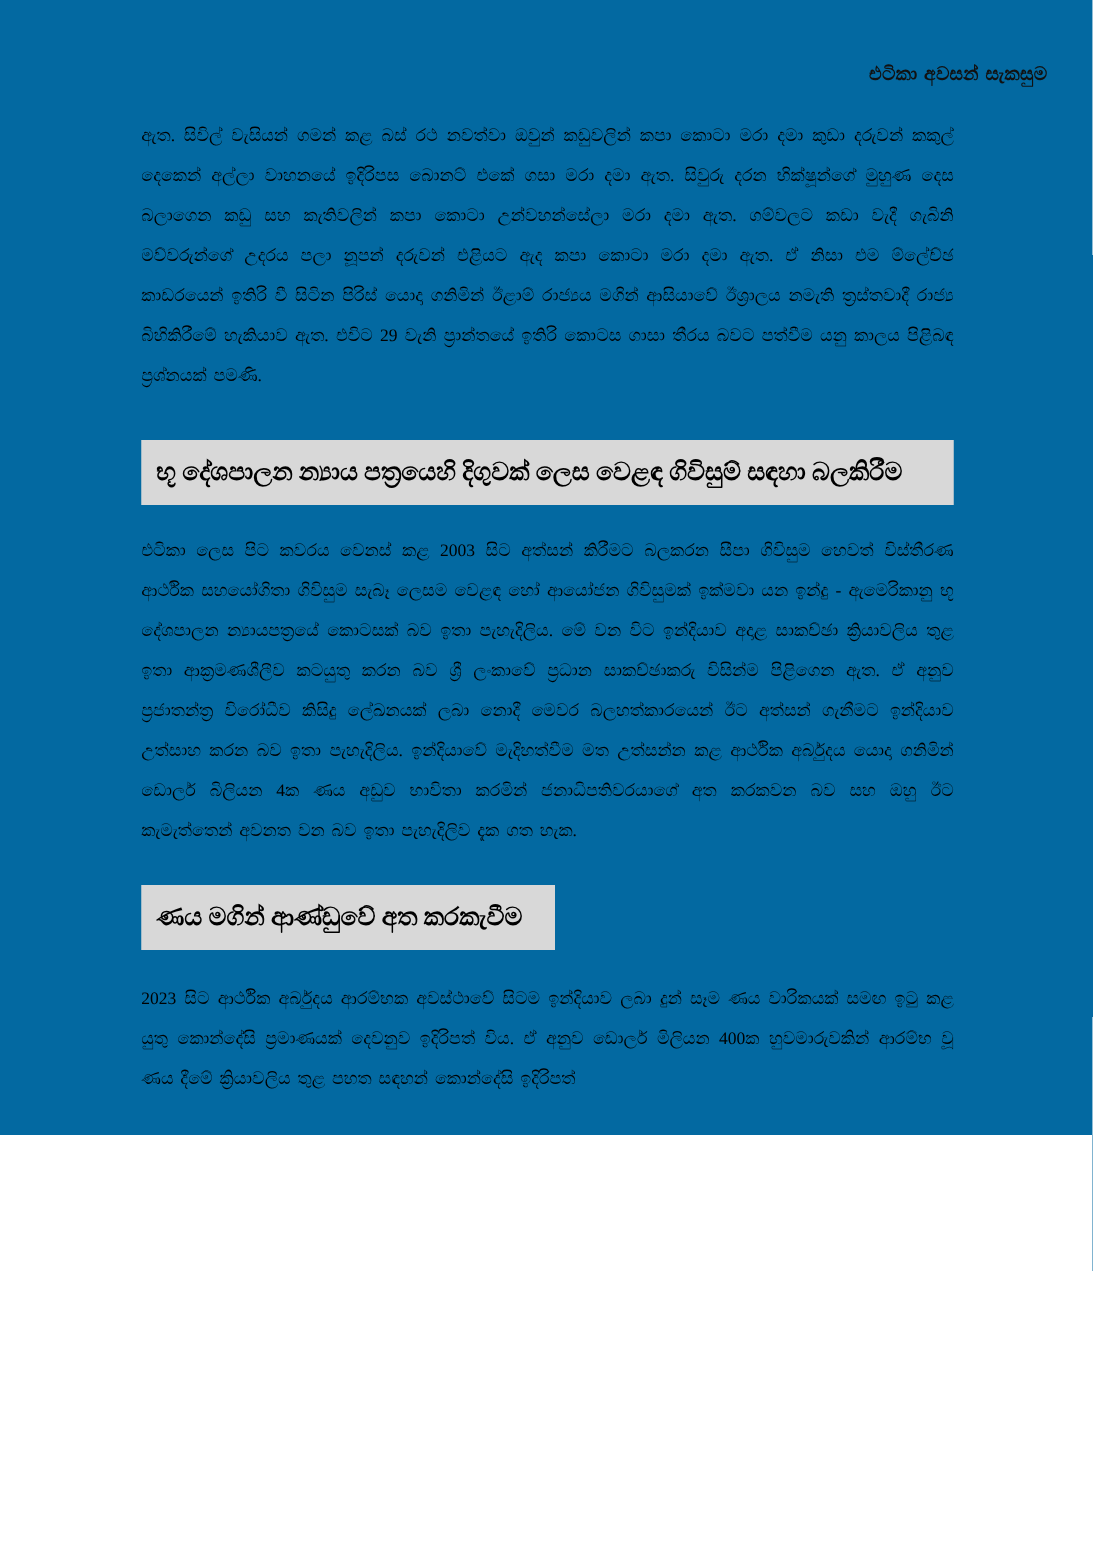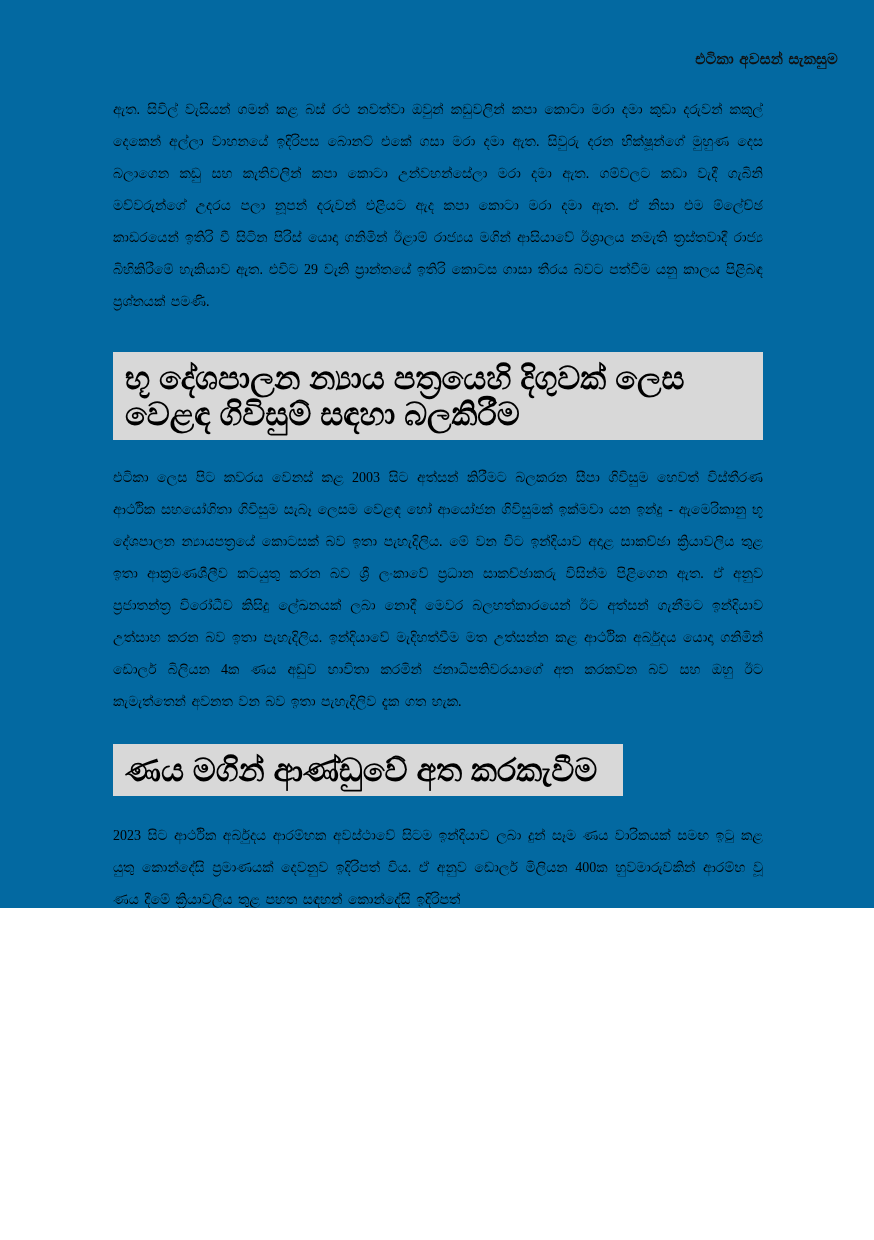--- a/index.html
+++ b/index.html
@@ -35,23 +35,23 @@
   .body-para {
     font-size: 14px;
     line-height: 32px;
     text-align: justify;
     text-align-last: left;
     margin: 0 0 0 0;
     word-spacing: 2px;
   }
   .section-heading {
     background: #d8d8d8;
-    font-family: Liberation Sans, sans-serif;
+    font-family: Liberation Serif, serif;
     font-weight: bold;
-    font-size: 32px;
+    font-size: 20px;
     line-height: 36px;
     padding: 8px 12px;
     color: #000000;
   }
   .heading-1 {
     display: block;
     margin: 34px 0 22px 0;
   }
   .heading-2 {
     display: inline-block;

